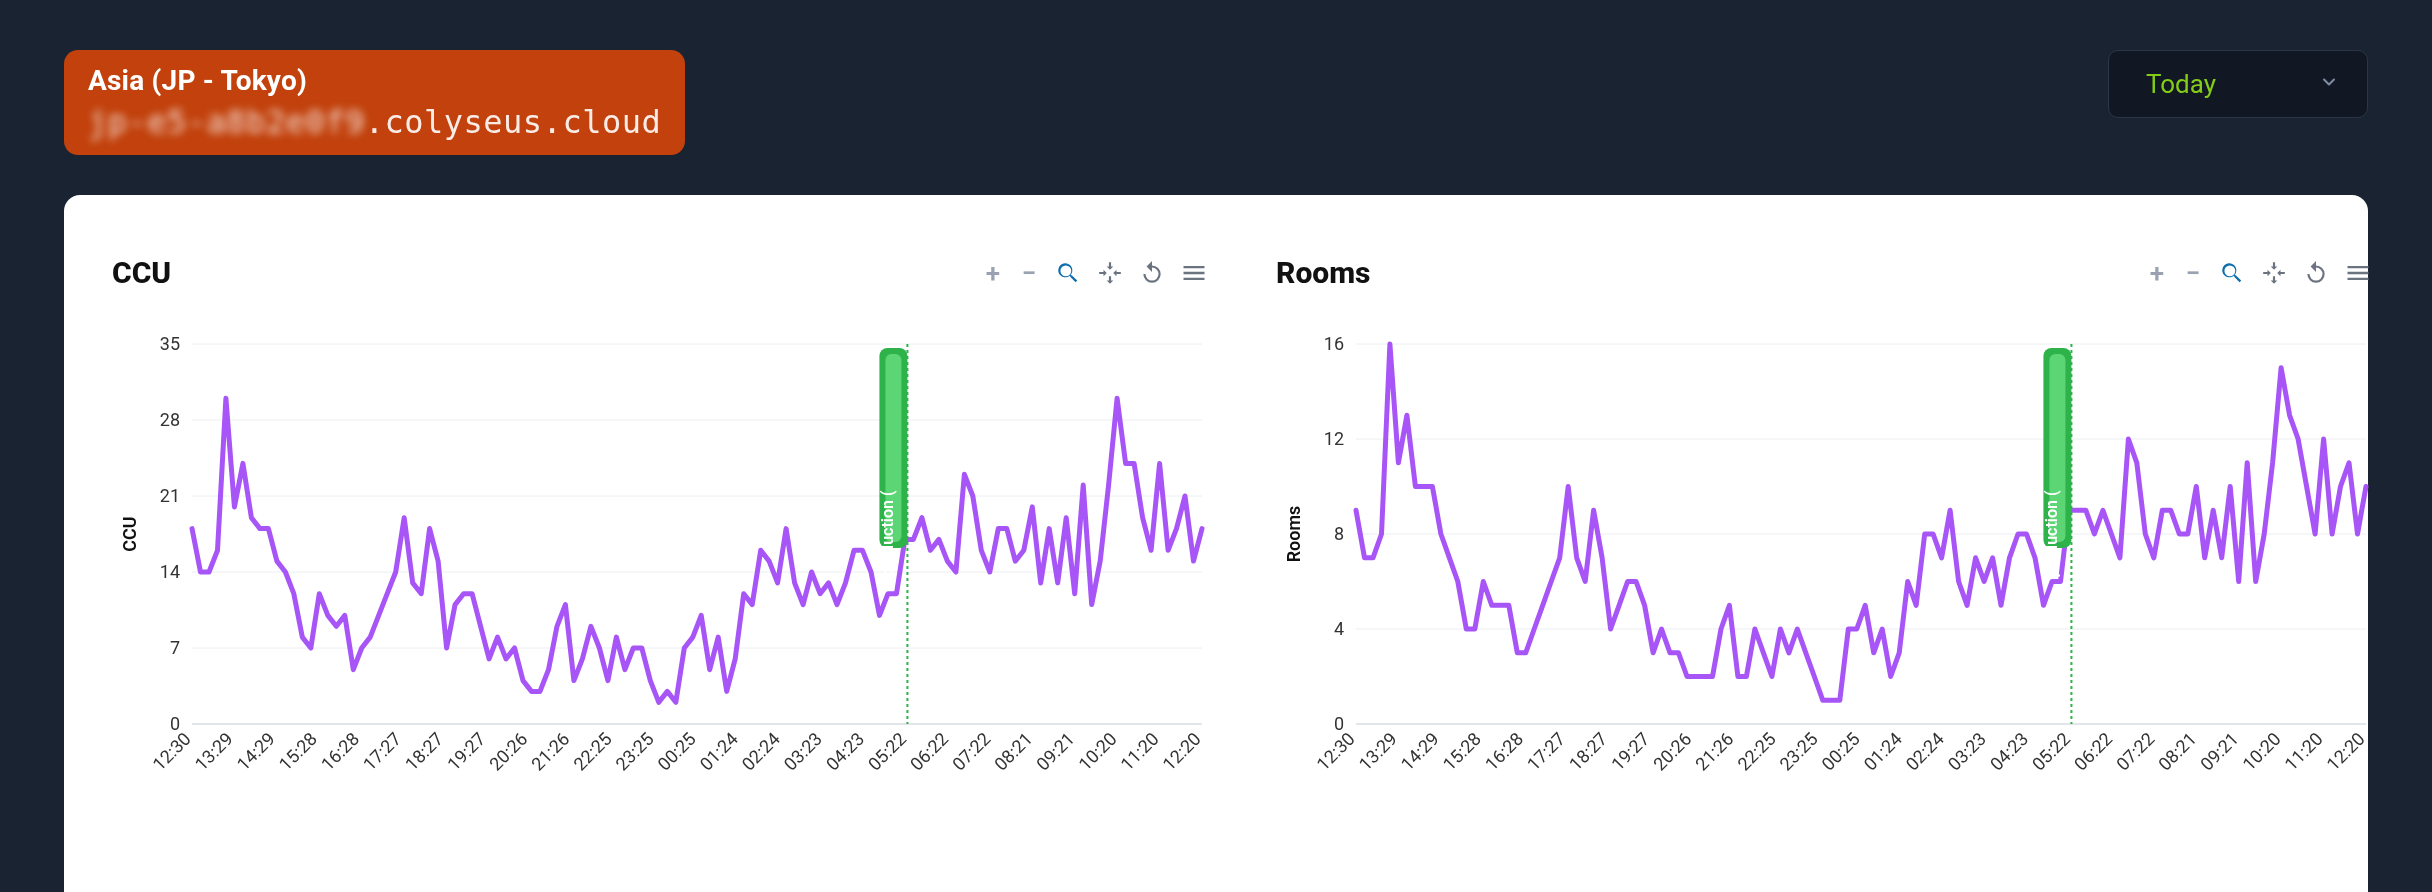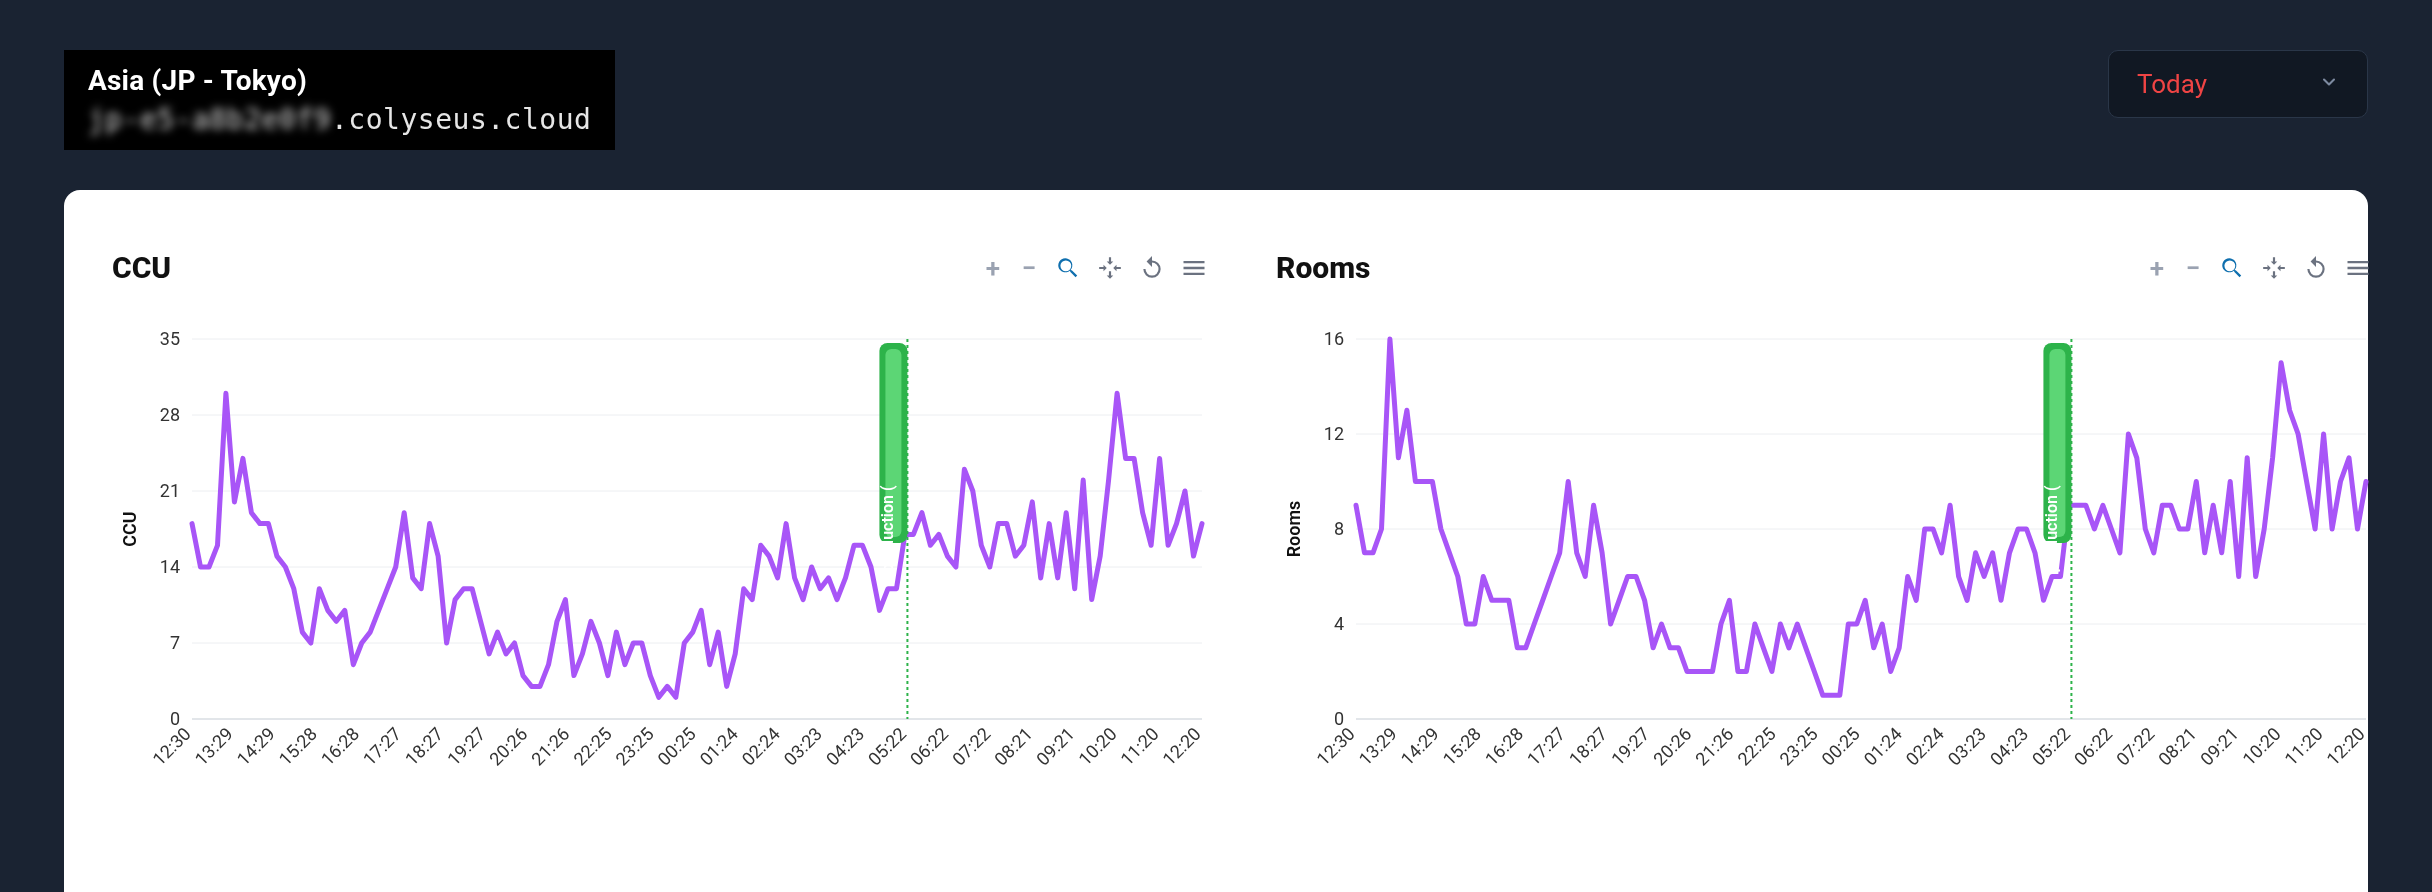--- a/index.html
+++ b/index.html
@@ -10,38 +10,38 @@
     color: #fff;
     overflow: hidden;
   }
   .topbar {
     display: flex;
     justify-content: space-between;
     align-items: flex-start;
     padding: 50px 64px 0 64px;
   }
   .region-badge {
-    background: #000000;
-    border-radius: 0;
+    background: #c2410c;
+    border-radius: 14px;
     padding: 14px 24px 14px 24px;
     min-width: 480px;
   }
   .region-title {
     font-size: 28px;
     font-weight: 700;
     color: #fff;
     letter-spacing: 0.2px;
   }
   .region-domain-row {
     display: flex;
     align-items: baseline;
     gap: 0;
     margin-top: 6px;
     font-family: ui-monospace, SFMono-Regular, Menlo, Consolas, monospace;
-    font-size: 28px;
+    font-size: 32px;
     letter-spacing: 0.5px;
   }
   .region-domain-blurred {
     color: rgba(255,255,255,0.85);
     filter: blur(4px);
     user-select: none;
   }
   .region-domain-suffix {
     color: rgba(255,255,255,0.9);
   }
@@ -52,21 +52,22 @@
     background: #111823;
     border: 1px solid #2a3648;
     border-radius: 10px;
     padding: 18px 28px;
     cursor: pointer;
     min-width: 260px;
     justify-content: space-between;
   }
   .time-select-label {
     font-size: 26px;
-    color: #ef4444;
+    color: #84cc16;
+    margin-left: 9px;
   }
   .time-select .chev { color: #7d8aa0; }
   .panel {
     background: #fff;
     border-radius: 16px;
     margin: 40px 64px 0 64px;
     padding: 60px 48px 40px 48px;
     height: 720px;
     display: flex;
     gap: 64px;

